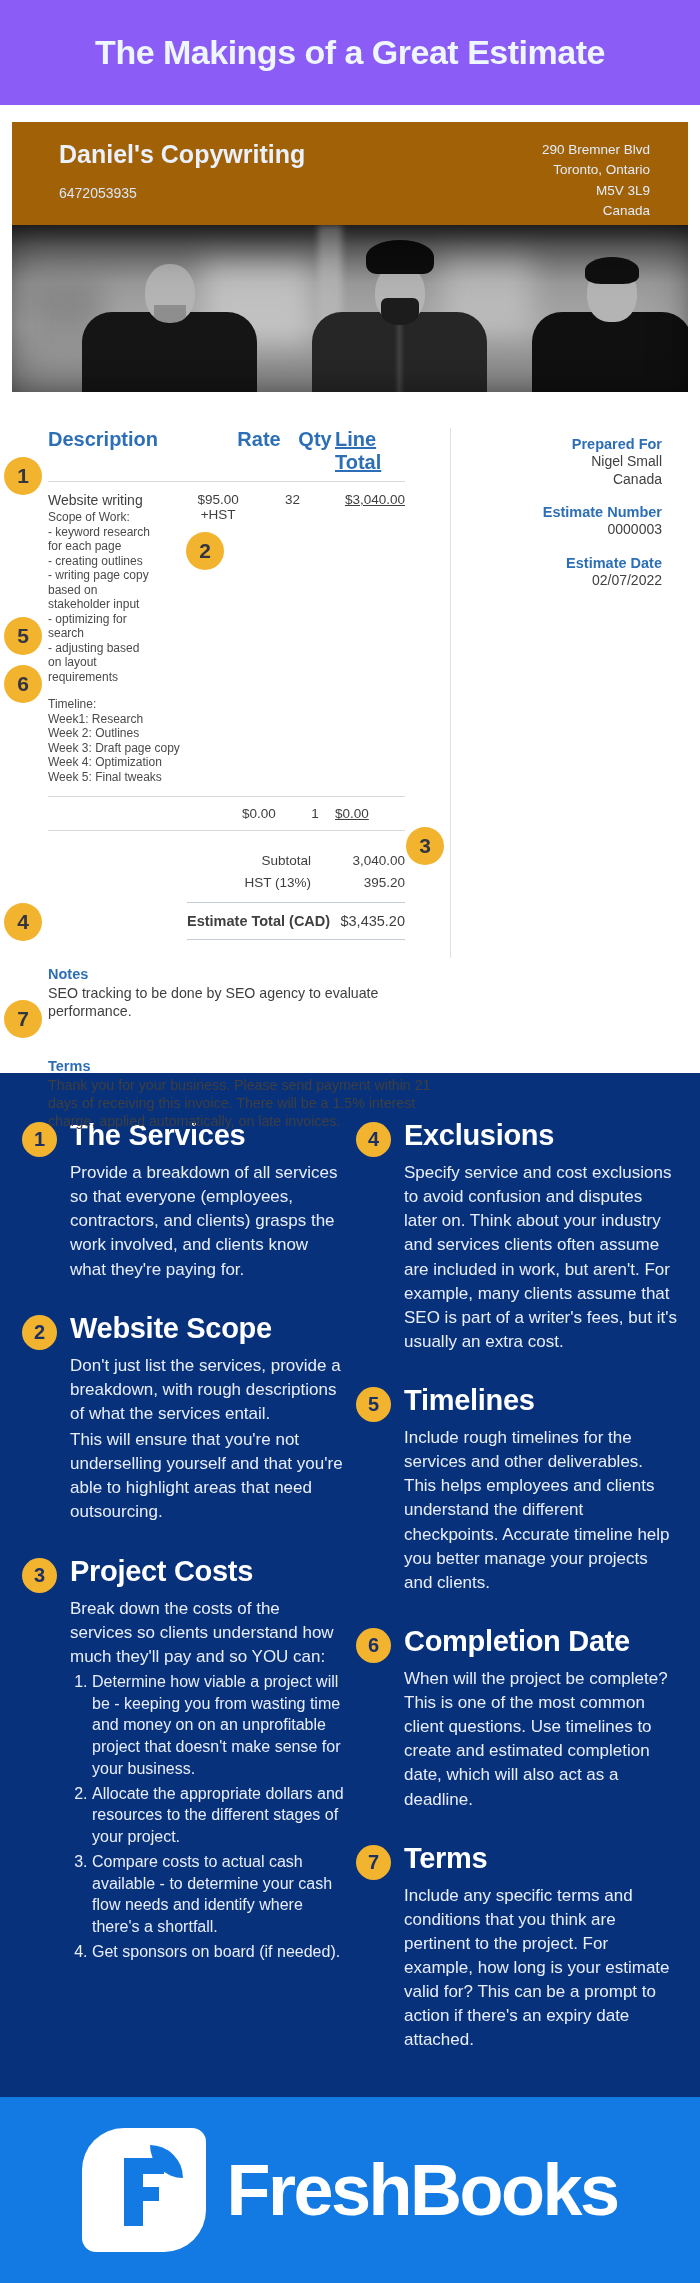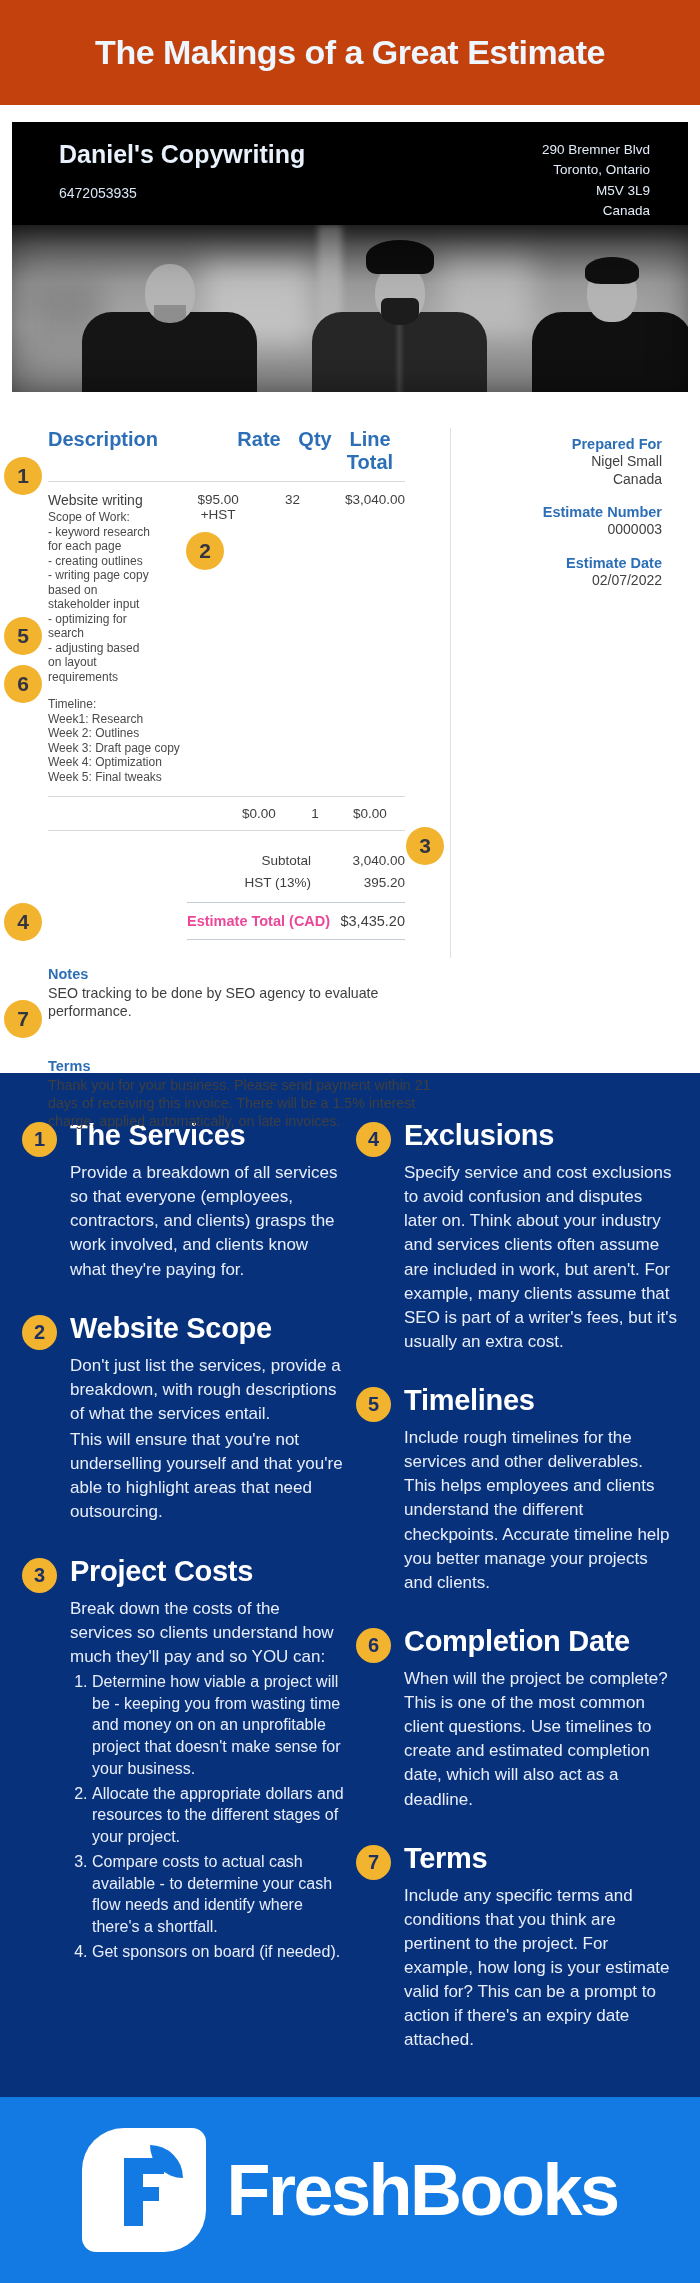--- a/index.html
+++ b/index.html
@@ -1,24 +1,24 @@
 <!DOCTYPE html>
 <html><head>
 <meta charset="utf-8">
 <style>
   * { box-sizing: border-box; margin: 0; padding: 0; }
   html, body { width: 700px; background: #ffffff; font-family: "Liberation Sans", sans-serif; }
 
   
-  .top-band { height: 105px; background: #c2410c; display: flex; align-items: center; justify-content: center; }
+  .top-band { height: 105px; background: #8b5cf6; display: flex; align-items: center; justify-content: center; }
   .top-band h1 { color: #eef6ff; font-size: 34px; font-weight: 700; letter-spacing: -0.5px; }
   .gap { height: 17px; background: #fff; }
 
   
-  .inv-header { margin: 0 12px; height: 103px; background: #000000; color: #e8f0fb;
+  .inv-header { margin: 0 12px; height: 103px; background: #a16207; color: #e8f0fb;
                 display: flex; justify-content: space-between; padding: 18px 38px 0 47px; }
   .biz-name { font-size: 25px; font-weight: 700; color: #e9f1fc; }
   .biz-phone { font-size: 14px; margin-top: 16px; color: #d9e6f7; }
   .biz-addr { text-align: right; font-size: 13.5px; line-height: 1.5; color: #e2ecf9; }
 
   
   .photo { position: relative; margin: 0 12px; height: 167px; overflow: hidden;
            background: linear-gradient(180deg,#3c3c3c 0%,#6f6f6f 12%,#9a9a9a 35%,#a6a6a6 60%,#7e7e7e 100%); }
   .blob { position: absolute; filter: blur(14px); opacity: .65; background: #d2d2d2; }
   .blob.b1 { left: 190px; top: 35px; width: 110px; height: 85px; }
@@ -42,34 +42,34 @@
 
   
   .inv-body { position: relative; height: 681px; padding: 36px 38px 0 48px; background: #fff; display: flex; }
   .inv-left { width: 402px; padding-right: 45px; flex-shrink: 0; }
   .inv-right { flex: 1; border-left: 1px solid #dcdfe4; height: 530px; text-align: right; padding-top: 8px; }
 
   .t-row { display: flex; }
   .c-desc { width: 175px; }
   .c-rate { width: 72px; text-align: center; }
   .c-qty  { width: 40px; text-align: center; }
-  .c-total{ width: 70px; text-align: center; }
+  .c-total{ width: 70px; text-align: left; text-decoration: underline; }
   .th { color: #2d6fb6; font-weight: 700; font-size: 20px; }
   .divider { height: 1px; background: #d9d9d9; }
   .item-title { font-size: 14px; color: #3f3f3f; }
   .cell-val { font-size: 13.5px; color: #3f3f3f; }
   .small-lines { font-size: 12px; line-height: 14.5px; color: #4a4a4a; margin-top: 2px; }
   .timeline { font-size: 12px; line-height: 14.5px; color: #4a4a4a; margin-top: 13px; width: 220px; }
 
   .tot-row { display: flex; justify-content: flex-end; align-items: baseline; margin-bottom: 7px; }
   .tot-label { font-size: 13.5px; color: #3f3f3f; }
   .tot-val { width: 78px; text-align: right; font-size: 13.5px; color: #3f3f3f; margin-left: 16px; }
   .total-box { margin-left: auto; width: 218px; border-top: 1.5px solid #c6ccd4; border-bottom: 1.5px solid #c6ccd4;
                padding: 10px 0; display: flex; justify-content: space-between; align-items: baseline; margin-top: 12px; }
-  .total-label { color: #ec4899; font-weight: 700; font-size: 14.5px; }
+  .total-label { color: #404040; font-weight: 700; font-size: 14.5px; }
   .total-val { font-size: 14.5px; color: #3f3f3f; }
 
   .inv-label { color: #2d6fb6; font-weight: 700; font-size: 14.5px; }
   .inv-text { font-size: 14.2px; color: #3f3f3f; line-height: 1.26; margin-top: 3px; }
   .notes-block { margin-top: 26px; width: 360px; }
   .terms-block { margin-top: 37px; width: 394px; }
 
   .rp-group { margin-bottom: 16px; }
   .rp-label { color: #2d6fb6; font-weight: 700; font-size: 14.5px; }
   .rp-val { font-size: 14px; color: #3f3f3f; line-height: 1.3; }

